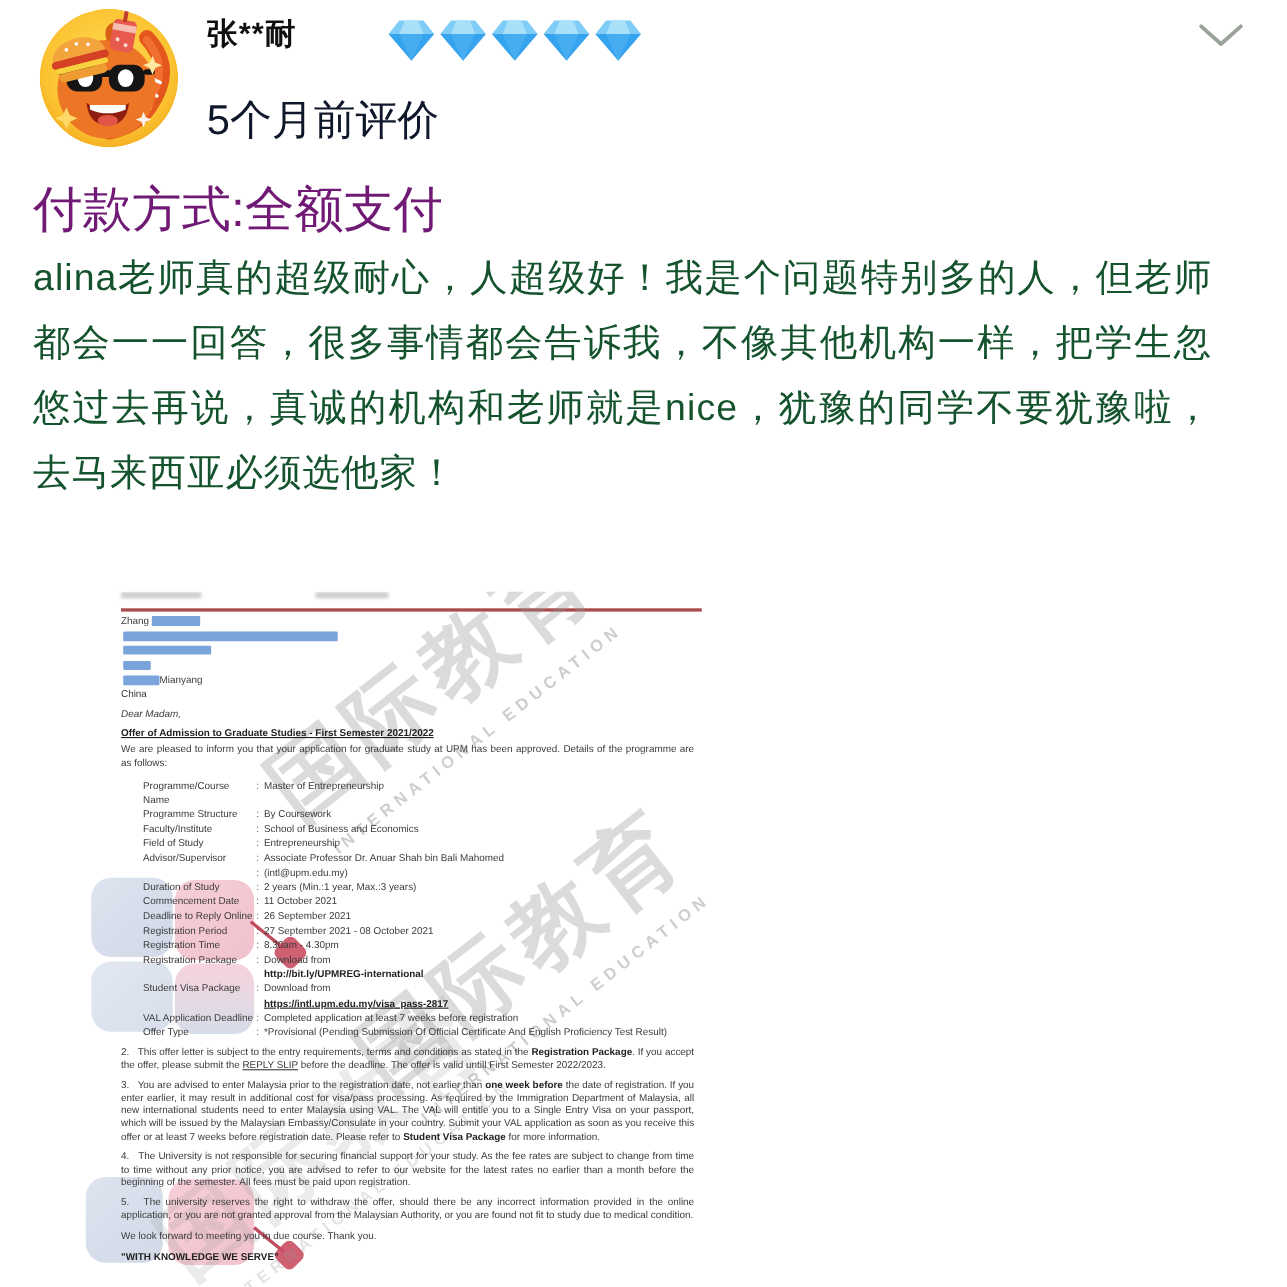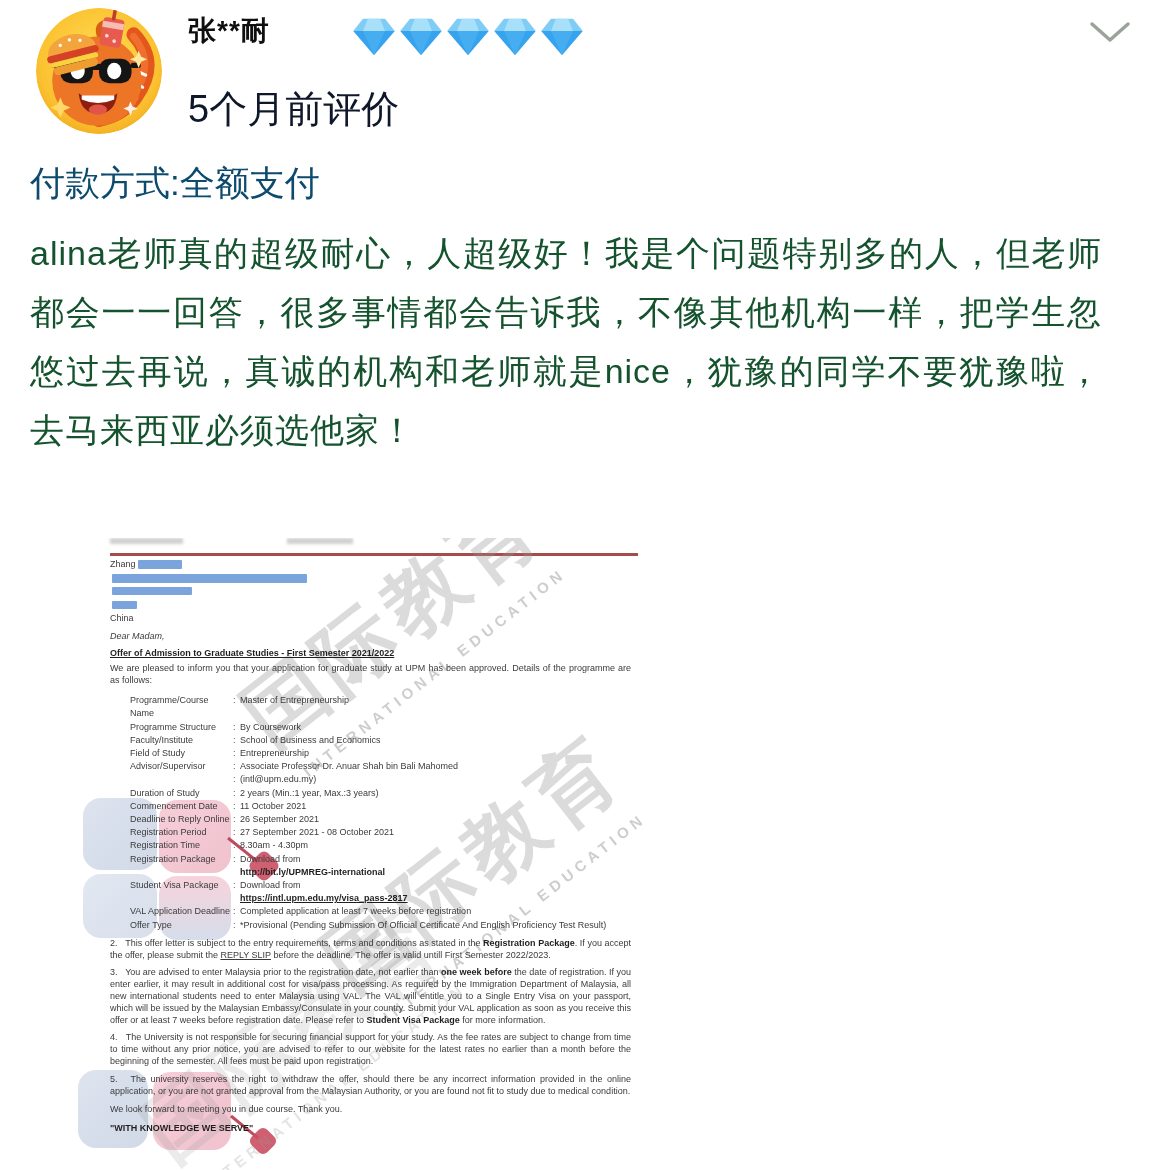--- a/index.html
+++ b/index.html
@@ -6,21 +6,21 @@
   html,body { width:1170px; height:1170px; background:#ffffff; overflow:hidden;
               font-family:"Liberation Sans", sans-serif; }
   .abs { position:absolute; }
 
   
   #avatar { left:36px; top:8px; width:126px; height:126px; border-radius:50%; overflow:hidden; }
   #username { left:188px; top:12px; font-size:28px; font-weight:700; color:#0f0f0f; letter-spacing:1px; }
   #diamonds { left:352px; top:16px; height:44px; display:flex; }
   #diamonds span { width:44px; height:42px; margin-right:3px; display:inline-block; }
   #review-time { left:188px; top:84px; font-size:38px; color:#0f172a; }
-  #payment { left:30px; top:160px; font-size:35px; color:#0c4a6e; }
+  #payment { left:30px; top:160px; font-size:45px; color:#701a75; }
   #chevron { left:1088px; top:20px; }
 
   
   #review-text { left:30px; top:224px; width:1072px; font-size:34px; line-height:59px;
                  color:#14532d; letter-spacing:1px; text-align:justify; }
 
   
   #letter { left:60px; top:538px; width:608px; height:632px; background:#fff; overflow:hidden;
             font-size:9px; color:#3b3b3b; }
   #letter .smudge { background:#c4c4c4; filter:blur(1.5px); opacity:.8; }
@@ -187,20 +187,21 @@
   <div class="abs smudge" style="left:50px; top:0; width:73px; height:6px;"></div>
   <div class="abs smudge" style="left:227px; top:0; width:66px; height:6px;"></div>
   <div class="abs" id="red-line"></div>
 
   <div class="abs" id="letter-content">
 
     <div class="addr-line"><span>Zhang</span> <span class="bar" style="width:44px;"></span></div>
     <div class="addr-line"><span class="bar" style="width:195px; margin-left:2px;"></span></div>
     <div class="addr-line"><span class="bar" style="width:80px; height:8px; margin-left:2px;"></span></div>
     <div class="addr-line"><span class="bar" style="width:25px; height:8px; margin-left:2px;"></span></div>
+    <div class="addr-line"><span class="bar" style="width:33px; margin-left:2px;"></span><span>Mianyang</span></div>
     <div class="addr-line">China</div>
 
     <div class="salutation">Dear Madam,</div>
     <div class="subject">Offer of Admission to Graduate Studies - First Semester 2021/2022</div>
     <div class="intro">We are pleased to inform you that your application for graduate study at UPM has been approved. Details of the programme are as follows:</div>
 
     <div id="details">
         <div class="trow">
           <span class="lbl">Programme/Course Name</span>
           <span class="cln">:</span>

